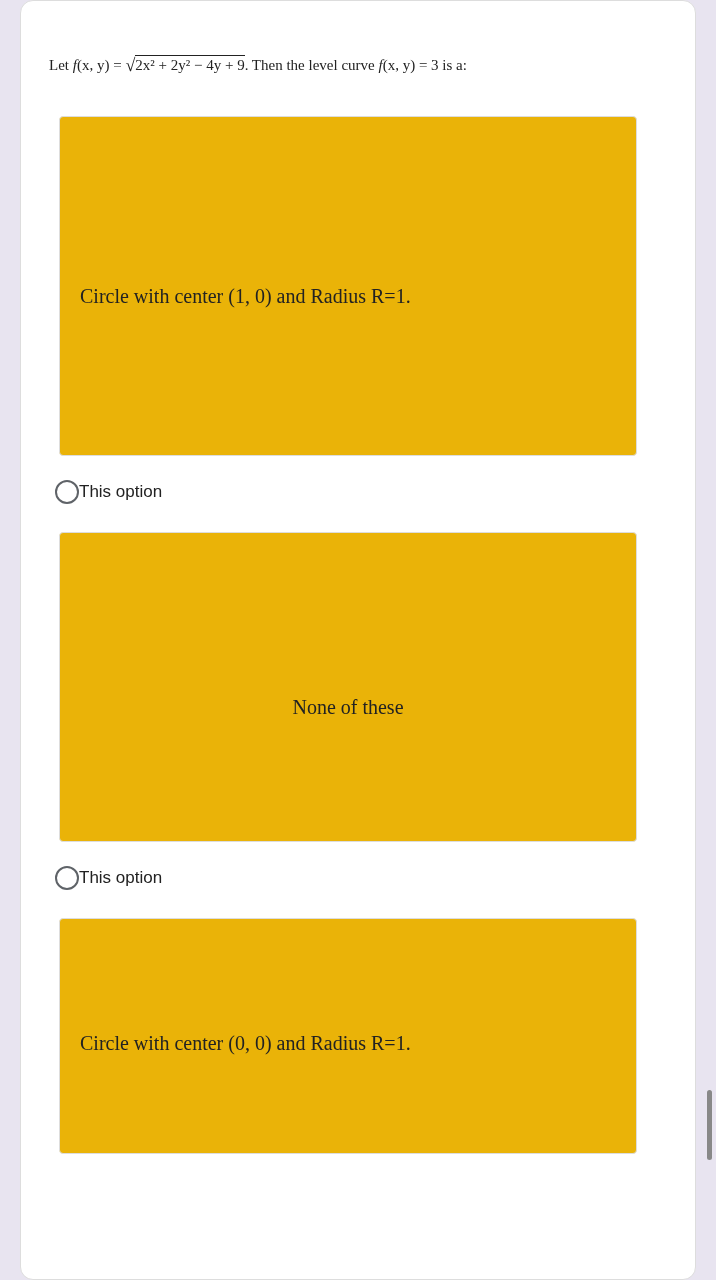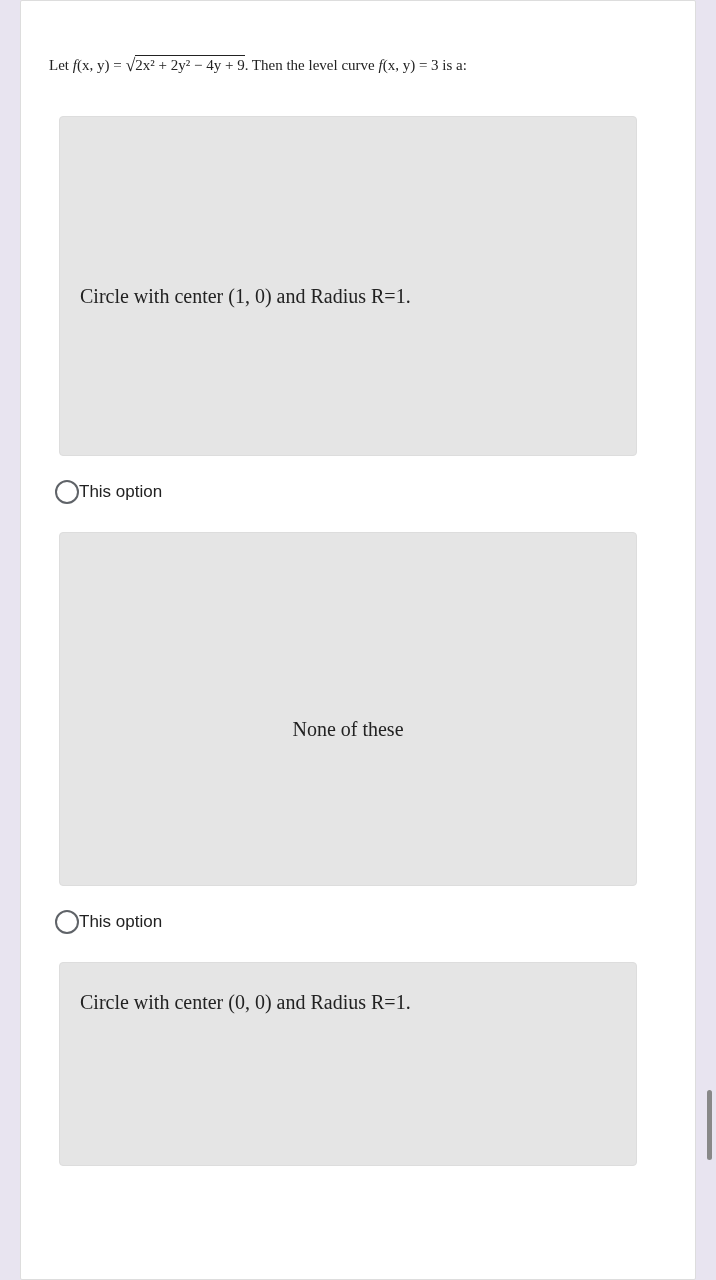--- a/index.html
+++ b/index.html
@@ -6,21 +6,21 @@
     body {
       font-family: Arial, Helvetica, sans-serif;
       background: #e8e4f0;
       width: 716px;
       height: 1280px;
       padding: 0 20px;
     }
     .card {
       background: #fff;
       border: 1px solid #ddd;
-      border-radius: 2px;
+      border-radius: 13px;
       padding: 24px 28px;
       height: 100%;
     }
     .question {
       font-size: 15px;
       color: #222;
       margin: 30px 0 40px 0;
       font-family: 'Times New Roman', Times, serif;
     }
     .question .fn { font-style: italic; }
@@ -35,40 +35,40 @@
       left: 10px;
       right: 0;
       border-top: 1px solid #222;
     }
     .radical { font-size: 18px; vertical-align: -1px; }
     .option-box {
       border: 1px solid #ddd;
       border-radius: 4px;
       margin-left: 10px;
       margin-right: 30px;
-      background: #e5e5e5;
+      background: #eab308;
       display: flex;
       align-items: center;
       justify-content: center;
-      padding: 28px 20px;
+      padding: 16px 20px;
     }
     .option-box .inner {
       width: 100%;
       font-family: 'Times New Roman', Times, serif;
       font-size: 20px;
       color: #222;
     }
     .box-tall-1 { height: 340px; }
     .box-tall-1 .inner { margin-top: 20px; }
-    .box-tall-2 { height: 354px; }
+    .box-tall-2 { height: 310px; }
     .box-tall-2 .inner { text-align: center; margin-top: 40px; }
     .box-tall-3 {
-      height: 204px;
+      height: 236px;
       margin-top: 12px;
-      align-items: flex-start;
+      align-items: center;
       padding-bottom: 2px;
     }
     .box-tall-3 .inner { }
     .radio-row {
       display: flex;
       align-items: center;
       margin: 24px 0 28px 6px;
     }
     .radio {
       width: 24px;

